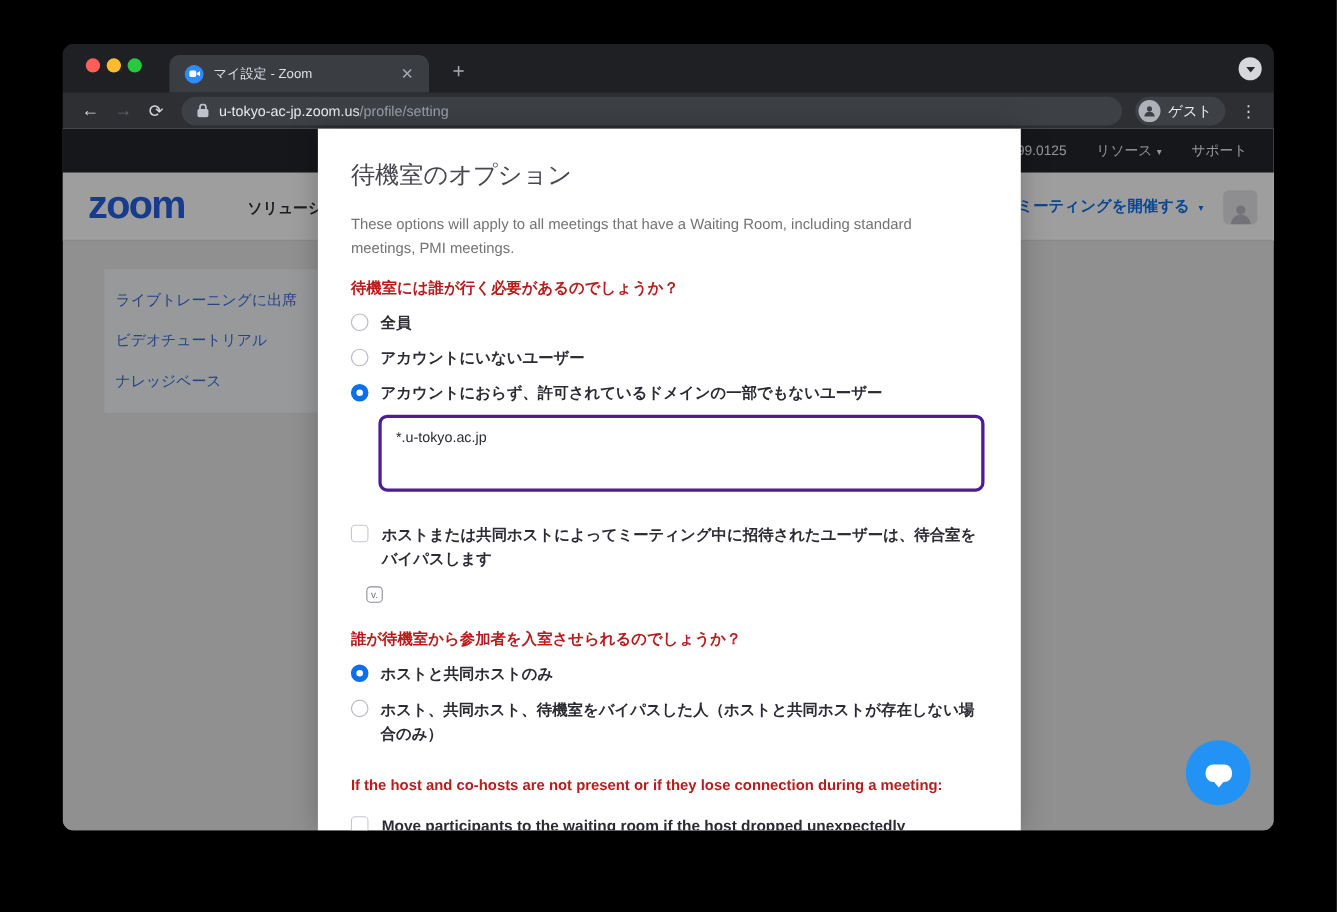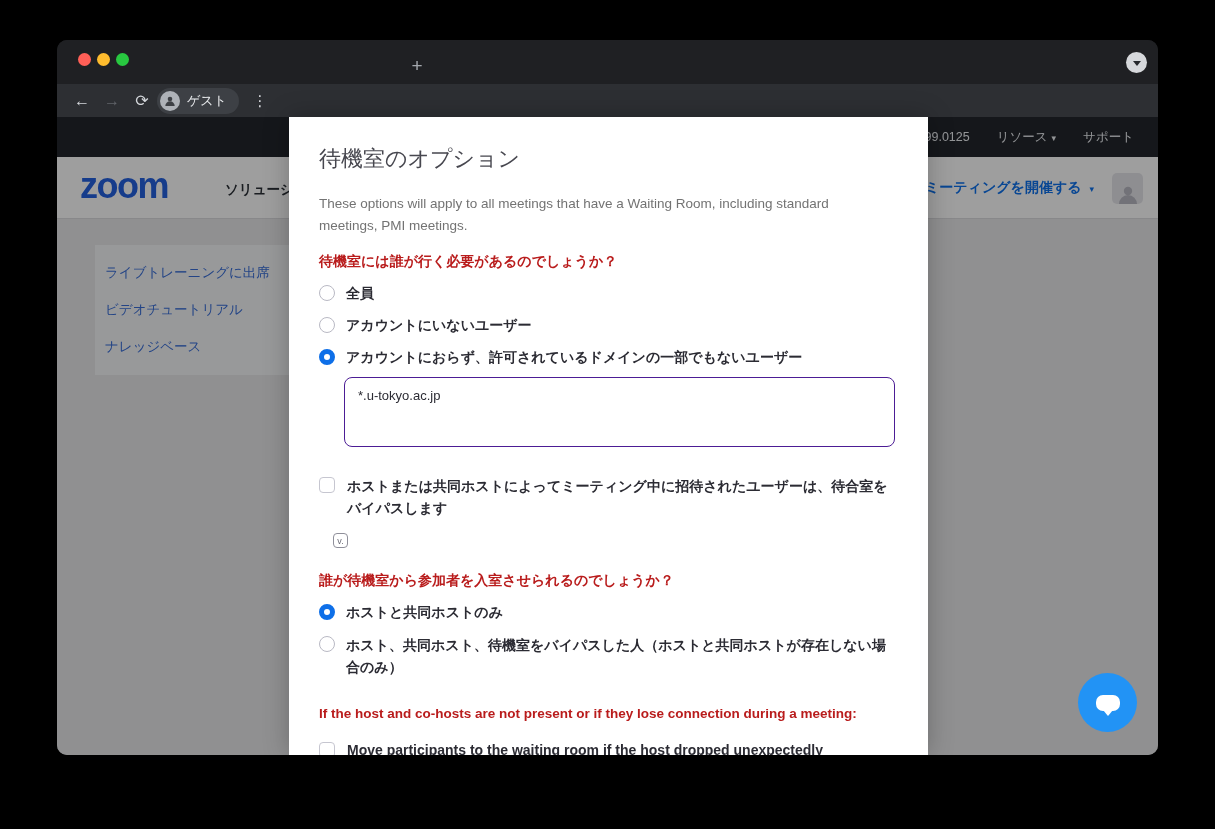--- a/index.html
+++ b/index.html
@@ -81,21 +81,21 @@
   .m-h { margin-top:14px; font-size:14px; font-weight:bold; color:#b91c1c; line-height:20px; }
   .m-h.en { font-size:13.5px; margin-top:26px; }
   .row { display:flex; align-items:flex-start; margin-top:12px; }
   .row .lbl { font-size:14px; color:#2b2b33; line-height:20px;font-weight:bold; }
   .row .lbl.wrap { width:546px; line-height:22px; }
   .radio { flex:none; width:16px; height:16px; border-radius:50%; border:1px solid #b9b9c4;
     background:#fff; margin:2px 11px 0 0; cursor:pointer; }
   .radio.selected { border:5px solid var(--accent_blue); }
   .checkbox { flex:none; width:16px; height:16px; border-radius:4px; border:1px solid #c6c6d0;
     background:#fff; margin:2px 12px 0 0; cursor:pointer; }
-  .domains { display:block; margin:10px 0 0 25px; width:551px; height:70px; border:1px solid #4c1d95;
+  .domains { display:block; margin:10px 0 0 25px; width:551px; height:70px; border:3px solid #4c1d95;
     border-radius:8px; padding:10px 13px; font-size:13px; color:#2b2b33;
     font-family:"Liberation Sans","DejaVu Sans",sans-serif; resize:none; outline:none; }
   .row.cb1 { margin-top:28px; }
   .v-badge { margin:14px 0 0 14px; width:15px; height:15px; border:1px solid #8f8f9a; border-radius:4px;
     font-size:9px; color:#6d6d78; display:flex; align-items:center; justify-content:center; }
   .m-h.q2 { margin-top:22px; }
   .row.cb2 { margin-top:16px; }
   .row.cb2 .lbl { font-size:14px; }
 
   
@@ -111,30 +111,49 @@
 </head>
 <body>
 
 <div class="window">
 
   <div class="tabstrip">
     <div class="traffic t-red"></div>
     <div class="traffic t-yellow"></div>
     <div class="traffic t-green"></div>
 
+    <div class="tab">
+      <span class="favicon">
+        <svg width="10" height="10" viewBox="0 0 10 10">
+            <rect x="0" y="2" width="6.4" height="6" rx="1.6" fill="#fff"></rect>
+            <path d="M7 4.4 L10 2.6 V7.4 L7 5.6 Z" fill="#fff"></path>
+          </svg>
+      </span>
+      <span class="tab-title">マイ設定 - Zoom</span>
+      <span class="tab-close">✕</span>
+    </div>
     <div class="newtab">+</div>
     <div class="tabsearch">
         <span class="tri"></span>
       </div>
   </div>
 
   <div class="toolbar">
     <div class="navbtn">←</div>
     <div class="navbtn disabled">→</div>
     <div class="navbtn">⟳</div>
+    <div class="urlbar">
+      <span class="lock">
+        <svg width="11" height="13" viewBox="0 0 11 13">
+            <rect x="0.5" y="5" width="10" height="7.5" rx="1.6" fill="#bfc3c9"></rect>
+            <path d="M2.8 5.5 V3.6 a2.7 2.7 0 0 1 5.4 0 V5.5" fill="none" stroke="#bfc3c9" stroke-width="1.6"></path>
+          </svg>
+      </span>
+      <span class="url"><span>u-tokyo-ac-jp.zoom.us</span><span class="path">/profile/setting</span></span>
+    </div>
     <div class="guest">
       <span class="guest-av">
         <svg width="12" height="12" viewBox="0 0 12 12">
             <circle cx="6" cy="4" r="2.3" fill="#3d4045"></circle>
             <path d="M1.3 11 a4.7 4.7 0 0 1 9.4 0 Z" fill="#3d4045"></path>
           </svg>
       </span>
       <span class="guest-label">ゲスト</span>
     </div>
     <div class="kebab">⋮</div>

